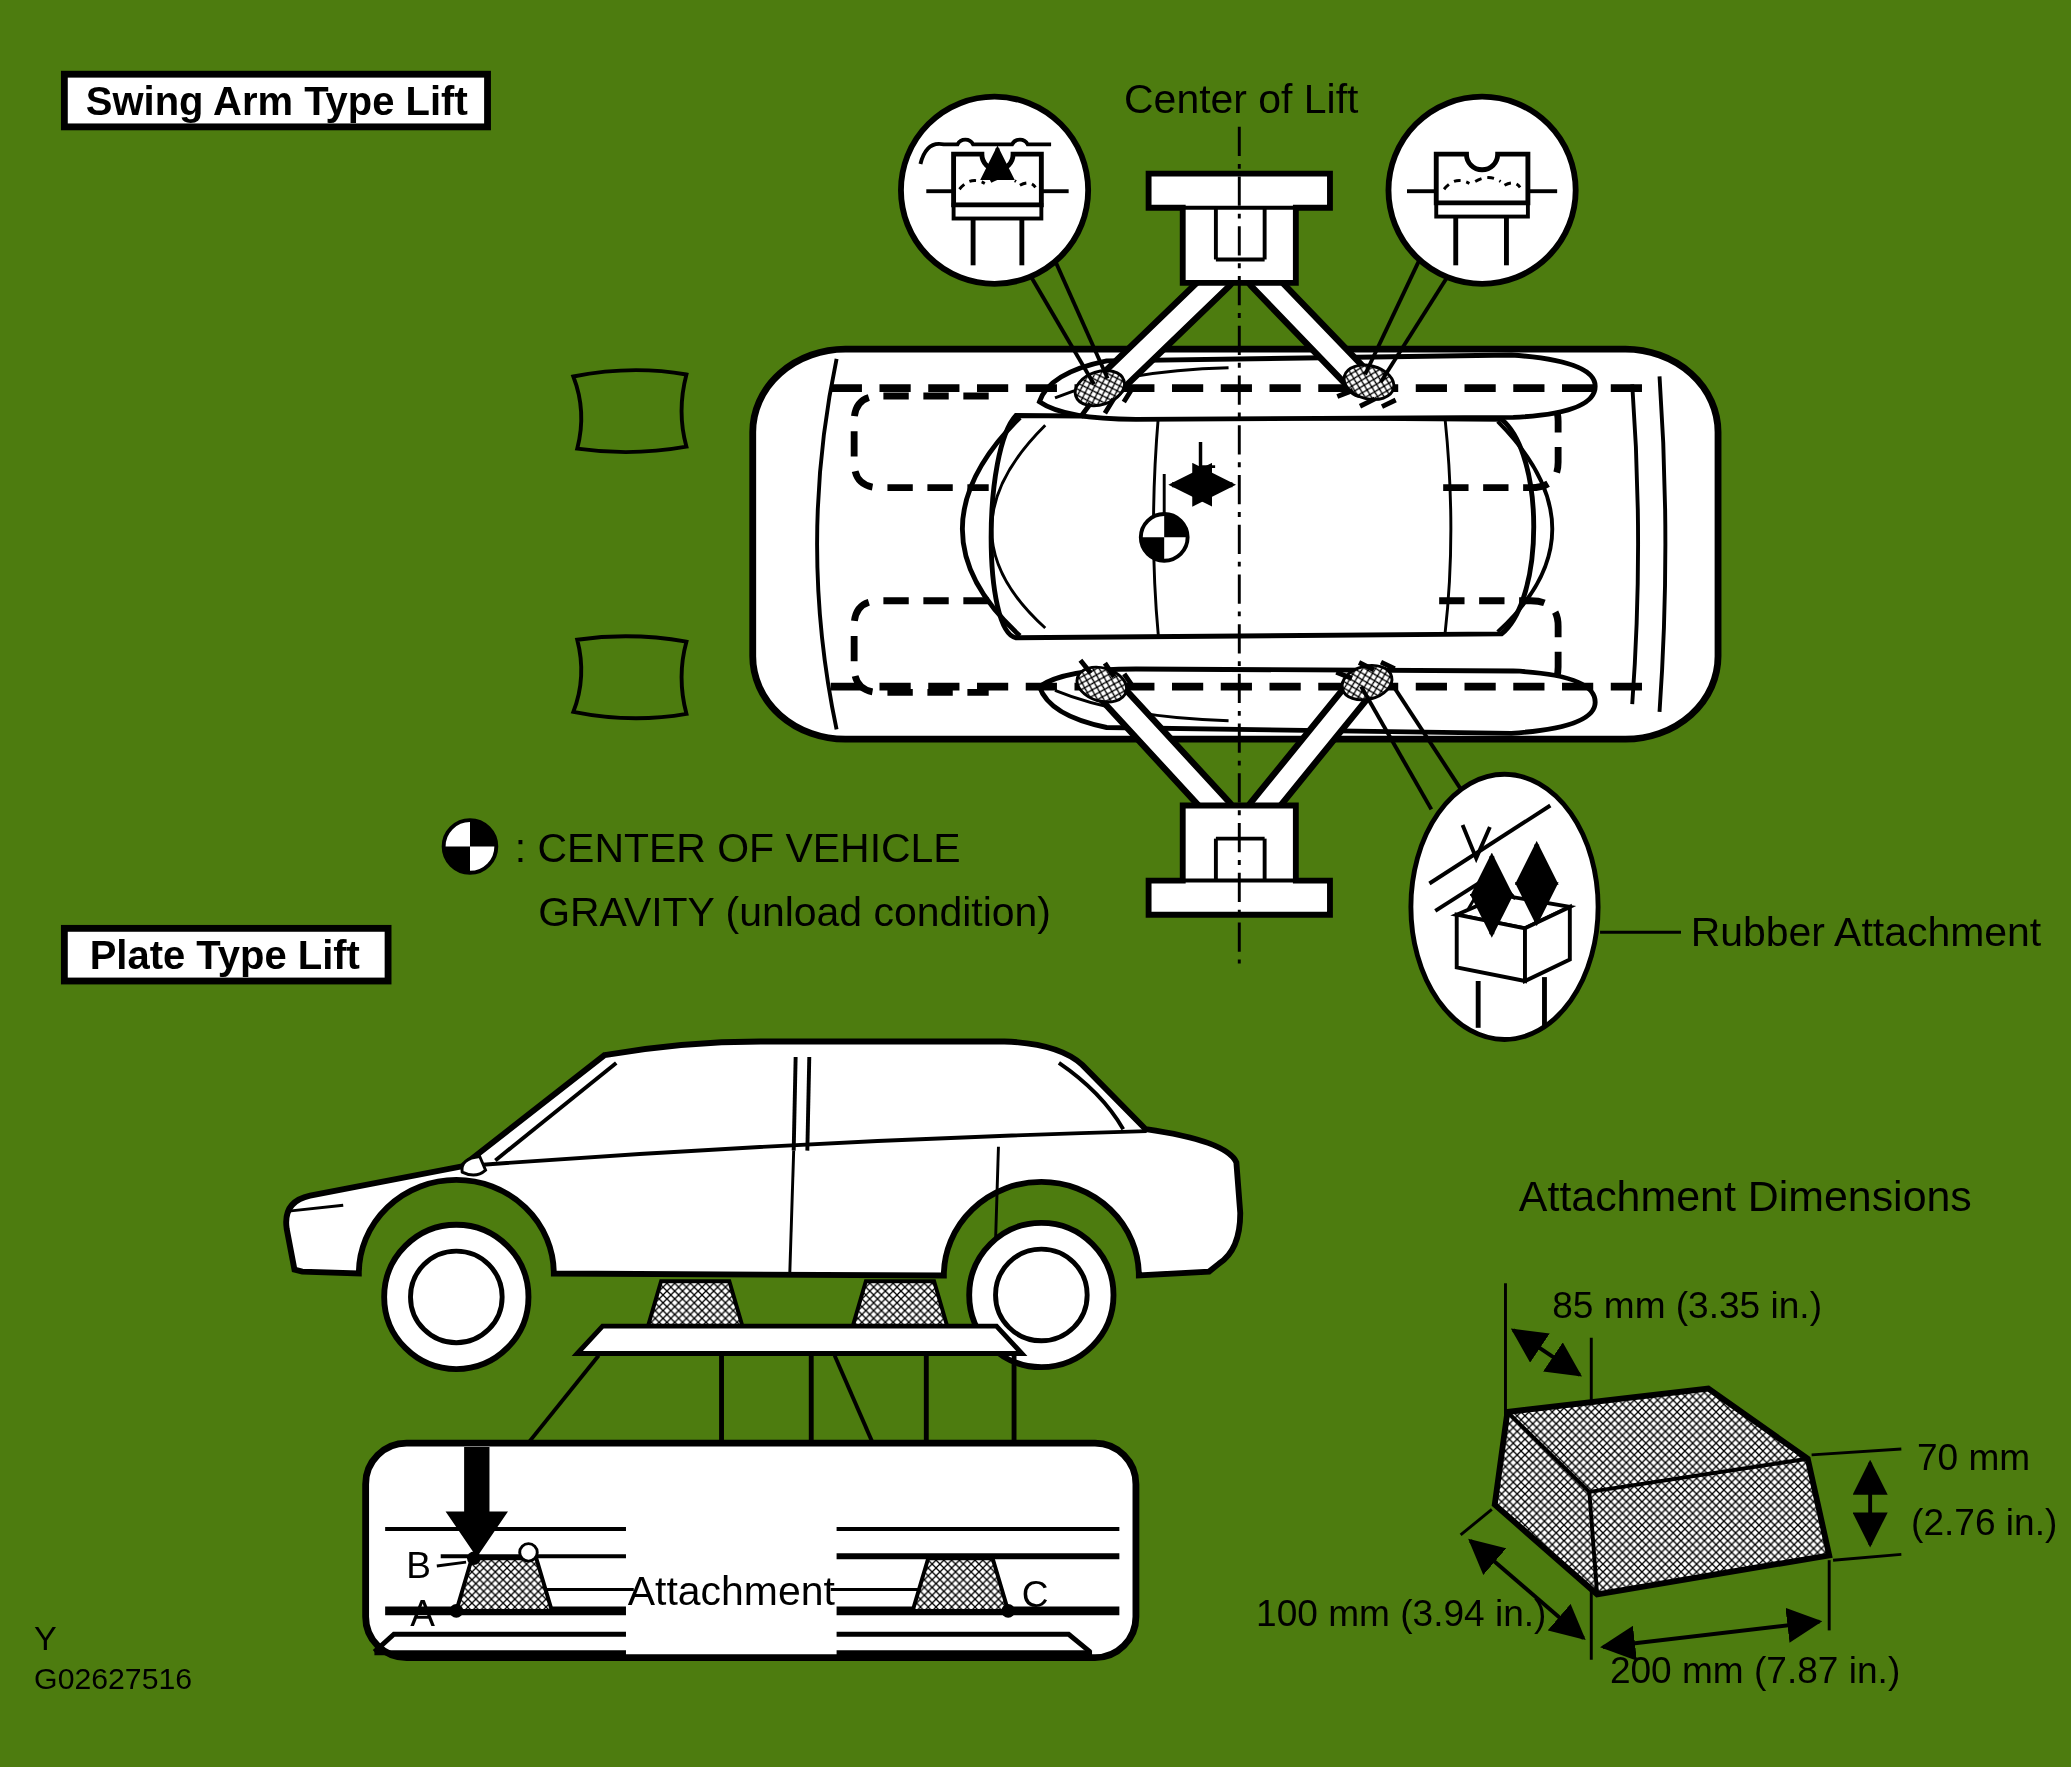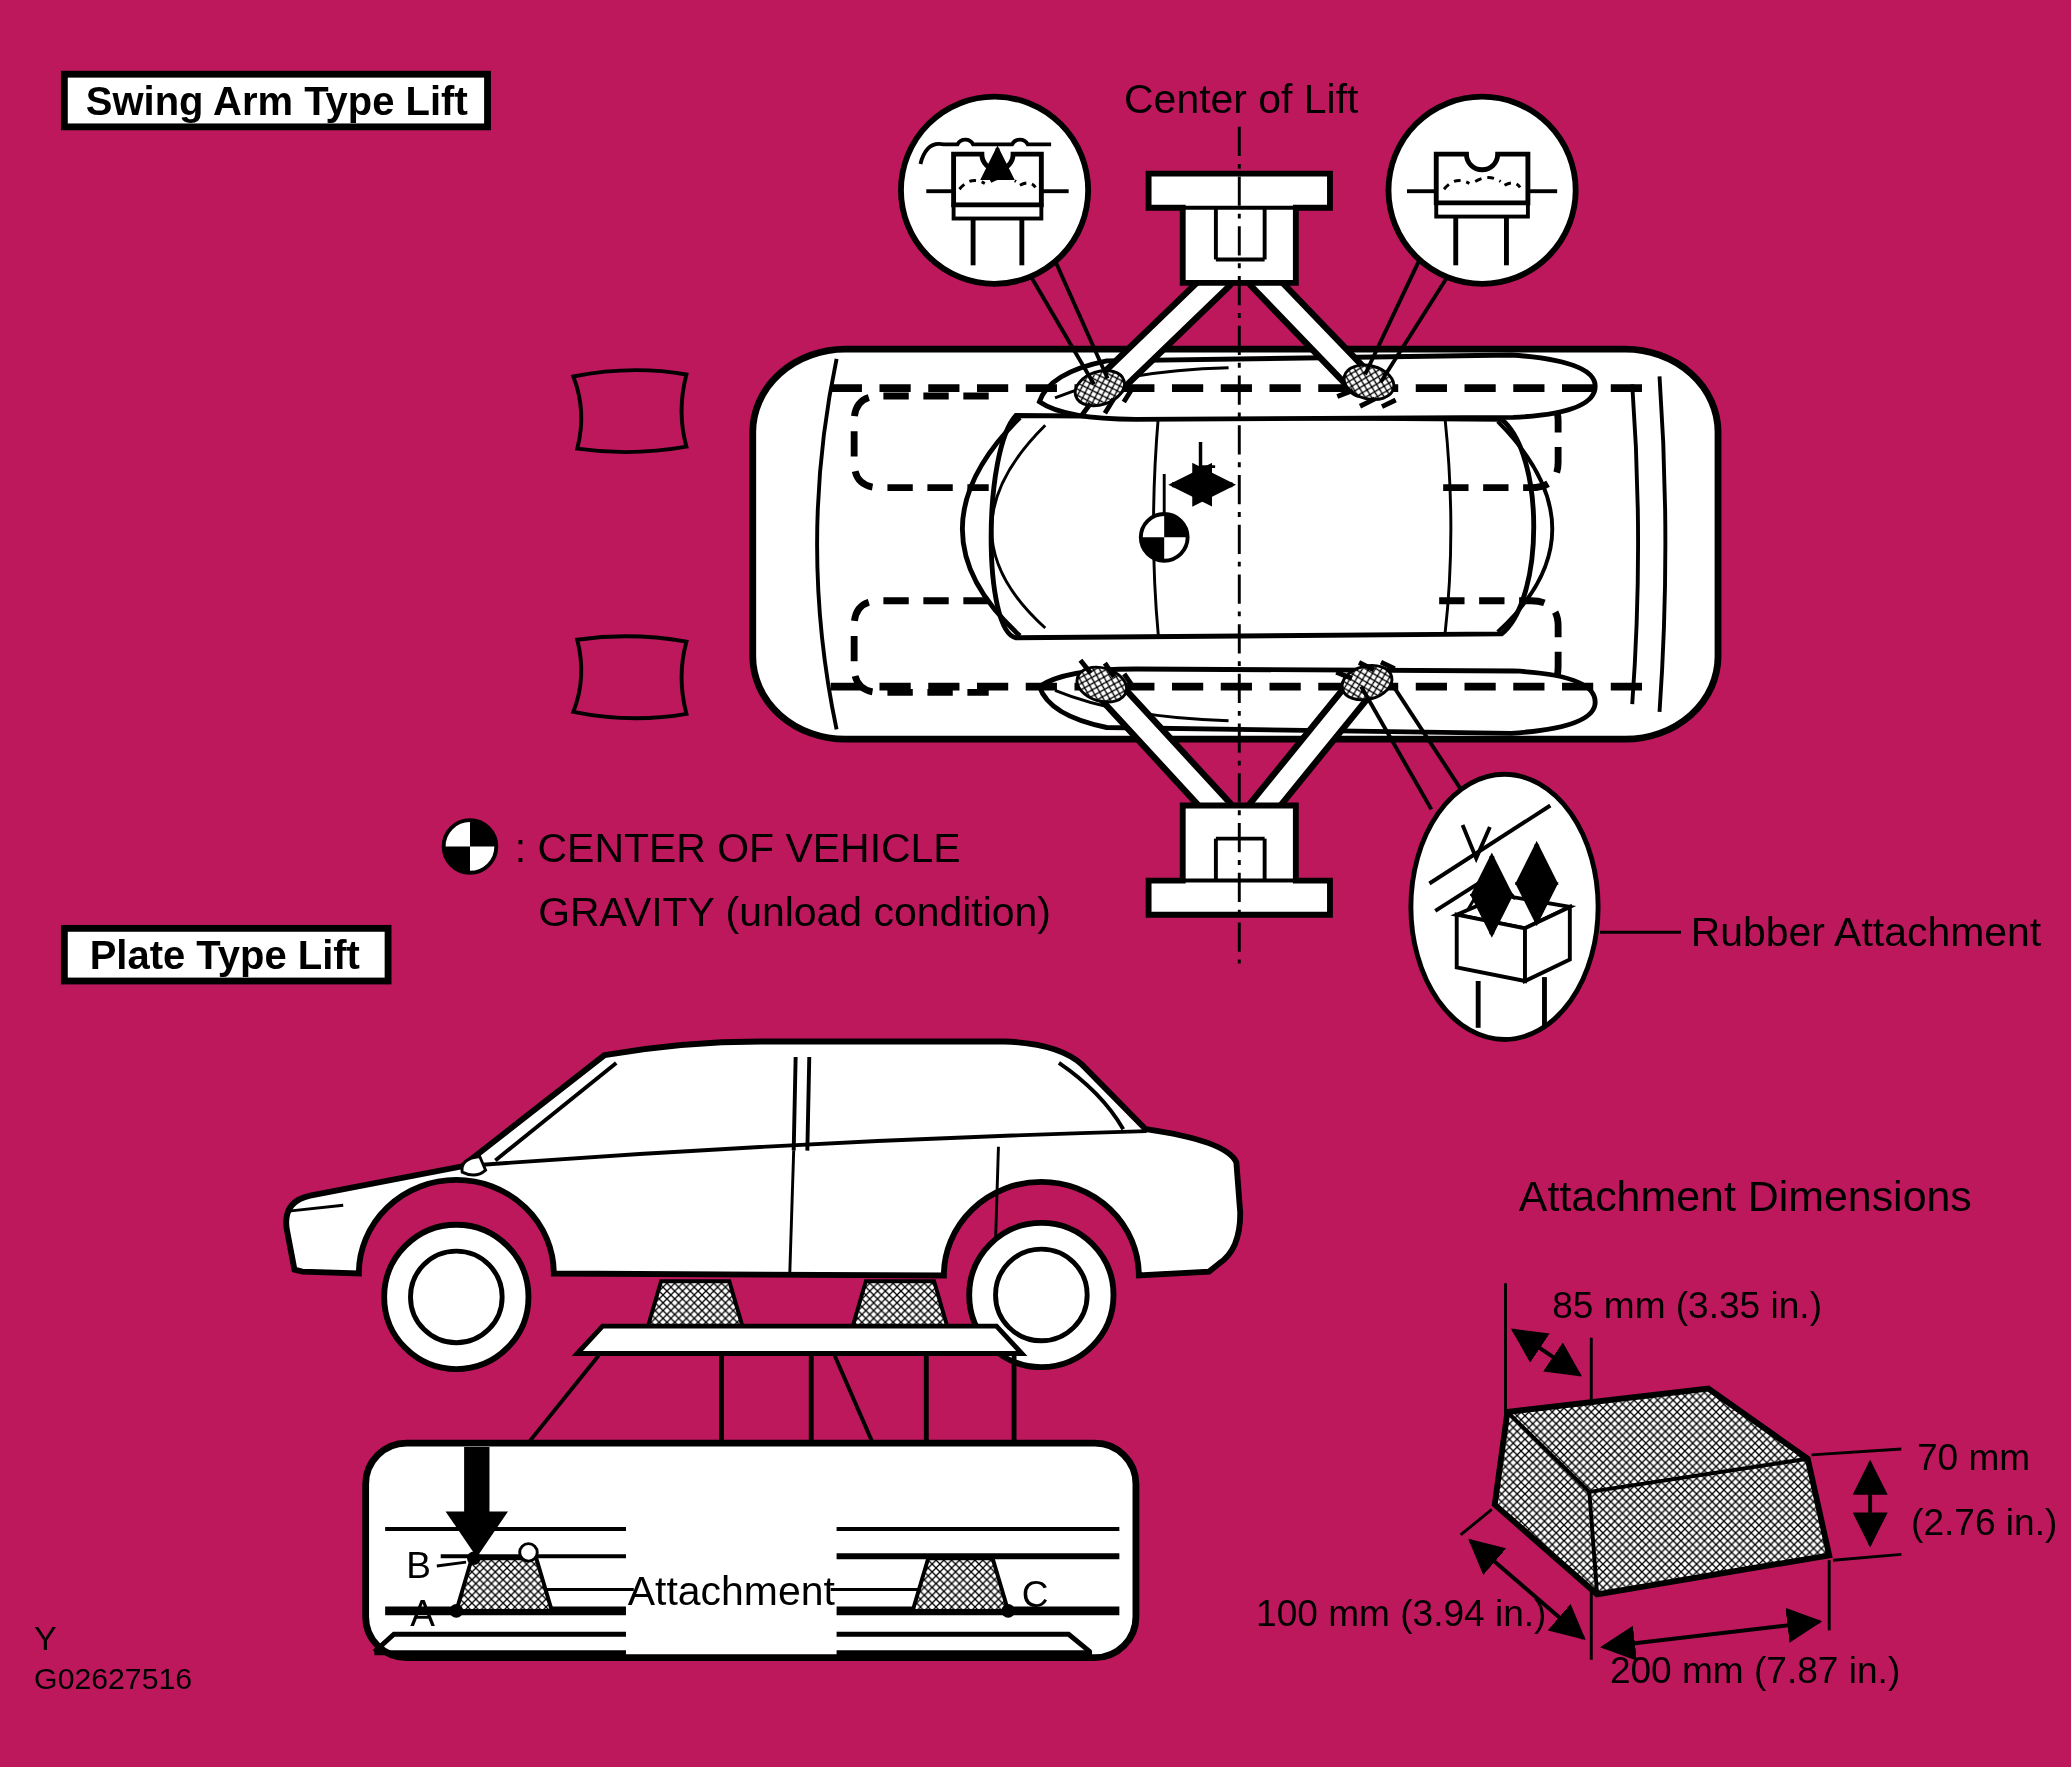--- a/index.html
+++ b/index.html
@@ -1,16 +1,16 @@
 <!DOCTYPE html>
 <html><head>
 <meta charset="utf-8">
 <style>
   html,body{margin:0;padding:0;background:#fff;}
-  .canvas{position:relative;width:2071px;height:1767px;background:#be185d;overflow:hidden;}
+  .canvas{position:relative;width:2071px;height:1767px;background:#4d7c0f;overflow:hidden;}
   svg{position:absolute;left:0;top:0;}
   .t{font-family:"Liberation Sans", sans-serif;fill:#000;stroke:none;}
   .b{font-weight:bold;}
   .ln{fill:none;stroke:#000;}
   .wh{fill:#ffffff;stroke:#000;}
 </style>
 </head>
 <body>
 
 <div class="canvas">

